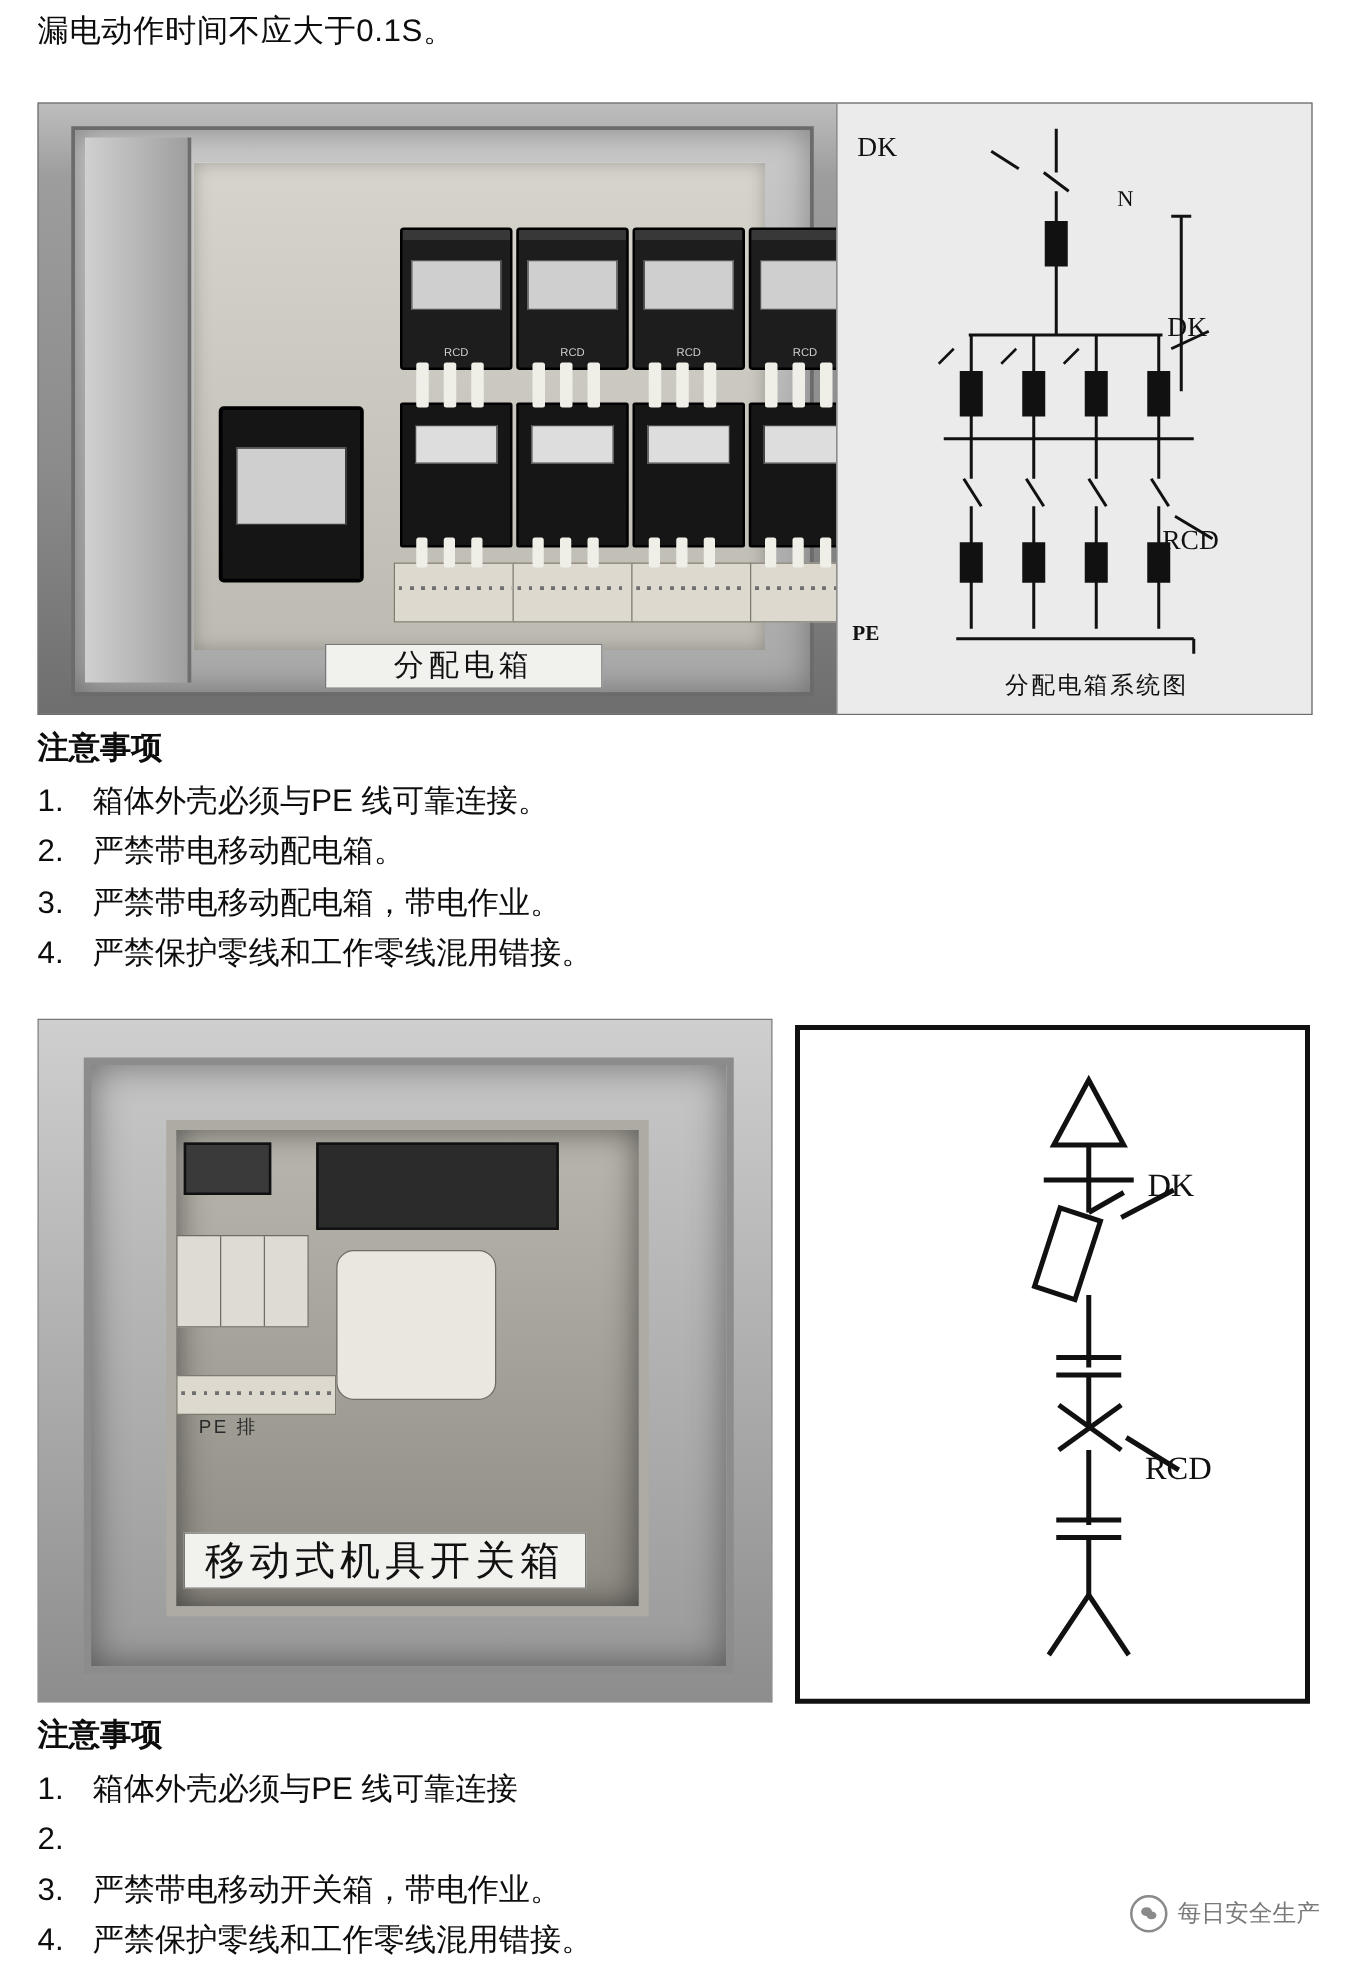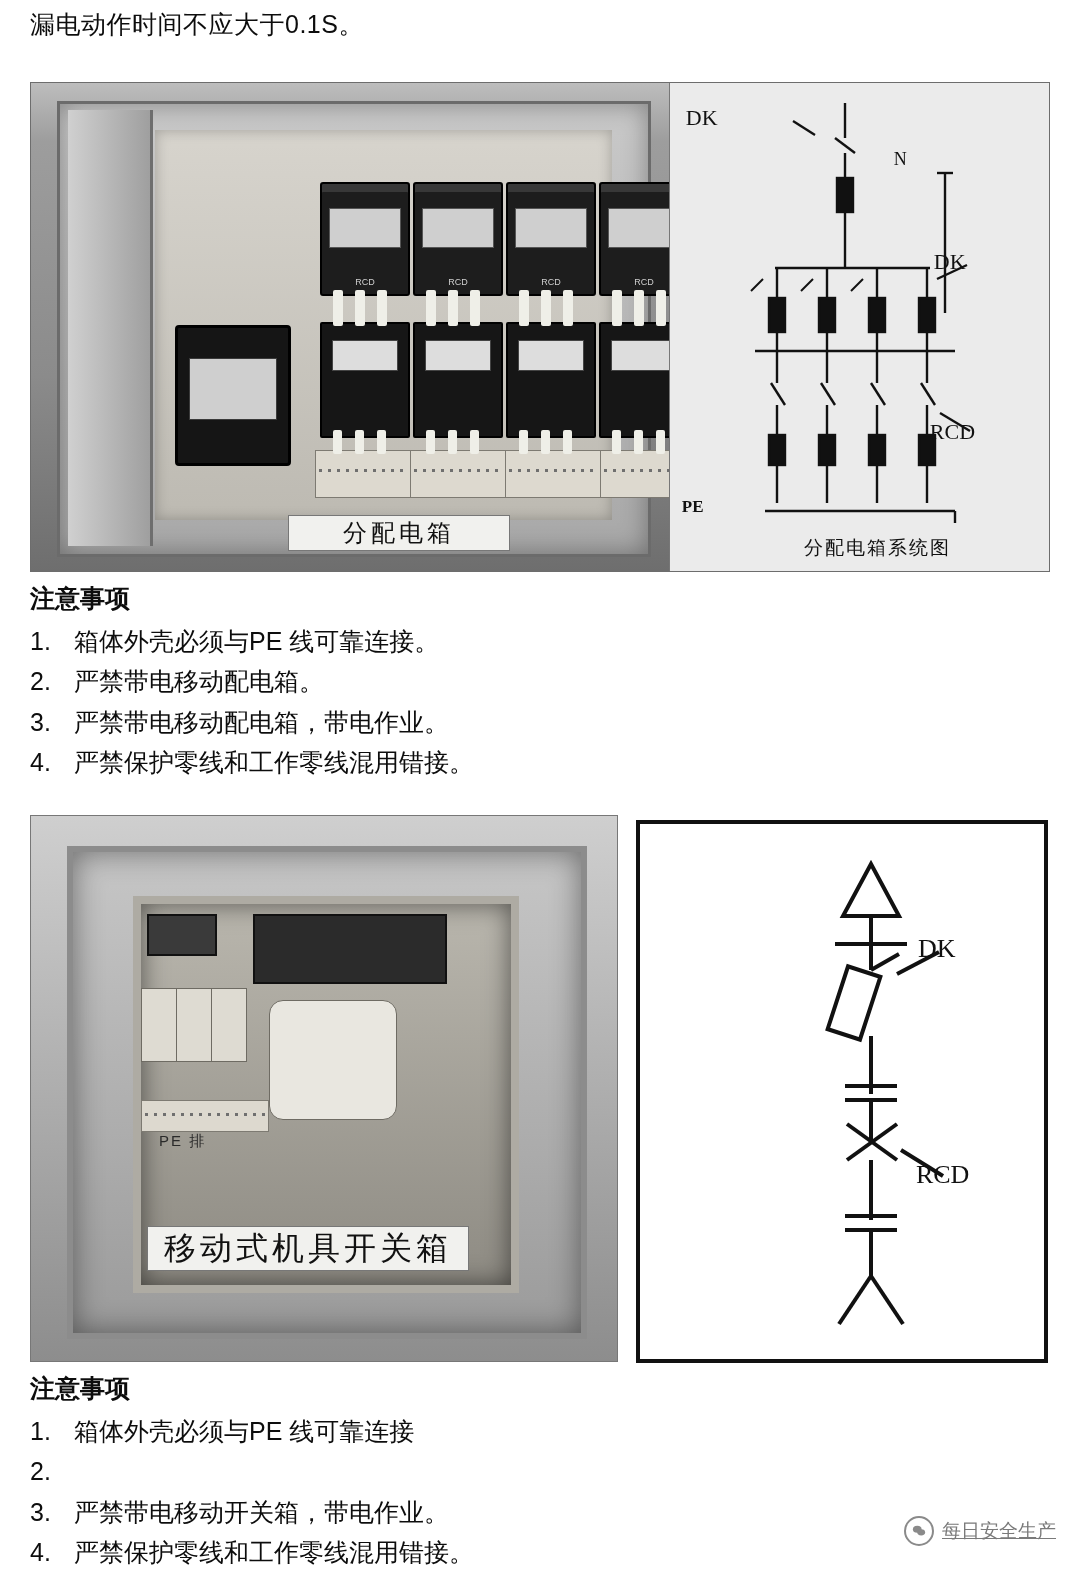--- a/index.html
+++ b/index.html
@@ -213,21 +213,20 @@
   
   .footer-wm {
     position: absolute;
     right: 24px;
     bottom: 24px;
     display: flex;
     align-items: center;
     gap: 8px;
     color: #7a7a7a;
     font-size: 19px;
-    text-decoration: underline;
   }
   .wm-circle {
     width: 26px; height: 26px; border-radius: 50%;
     border: 2px solid #8a8a8a;
     display: inline-flex; align-items: center; justify-content: center;
     font-size: 14px; color: #8a8a8a;
   }
 </style>
 </head>
 <body>
@@ -301,21 +300,21 @@
           <div class="wire" style="left:271px; top:300px; width:9px; height:24px;"></div>
           <div class="wire" style="left:293px; top:300px; width:9px; height:24px;"></div>
           <div class="wire" style="left:315px; top:300px; width:9px; height:24px;"></div>
           <div class="wire" style="left:364px; top:300px; width:9px; height:24px;"></div>
           <div class="wire" style="left:386px; top:300px; width:9px; height:24px;"></div>
           <div class="wire" style="left:408px; top:300px; width:9px; height:24px;"></div>
           <div class="wire" style="left:457px; top:300px; width:9px; height:24px;"></div>
           <div class="wire" style="left:479px; top:300px; width:9px; height:24px;"></div>
           <div class="wire" style="left:501px; top:300px; width:9px; height:24px;"></div>
 
-          <div class="caption-plate" style="left:105px; top:385px; width:200px;margin-left:28px;">分配电箱</div>
+          <div class="caption-plate" style="left:105px; top:385px; width:200px;">分配电箱</div>
         </div>
       </div>
     </div>
 
     <div class="schem">
       <svg width="350" height="488" viewBox="0 0 350 488">
         <g stroke="#111" stroke-width="2.4" fill="none">
 
           <line x1="130" y1="20" x2="130" y2="55"></line>
           <line x1="120" y1="55" x2="140" y2="70"></line>

